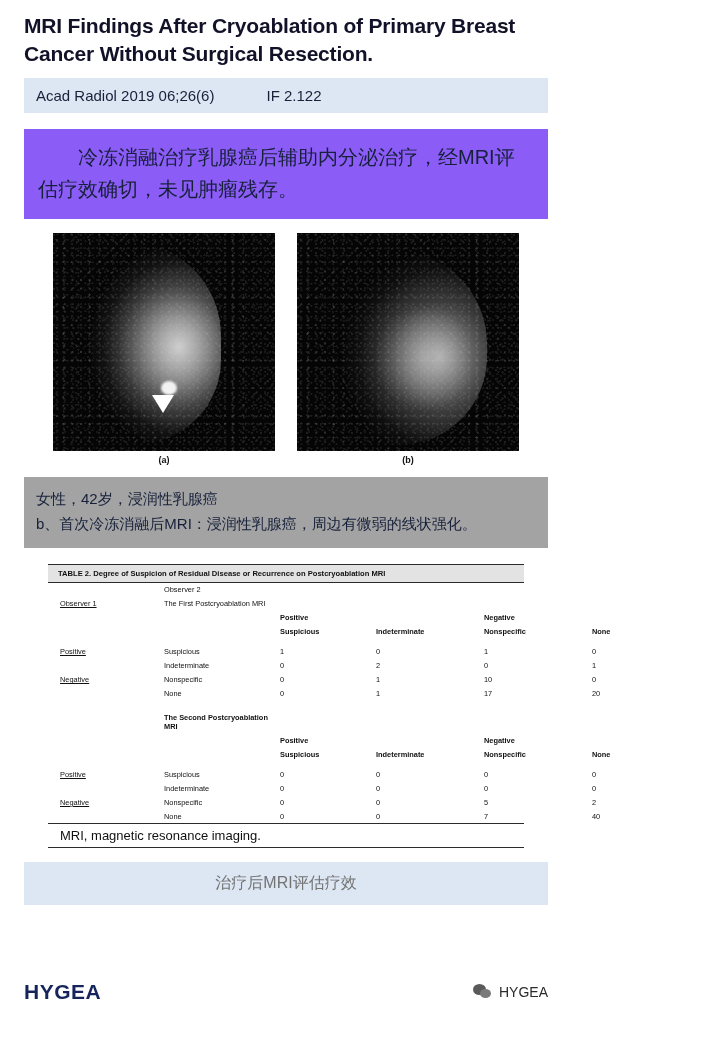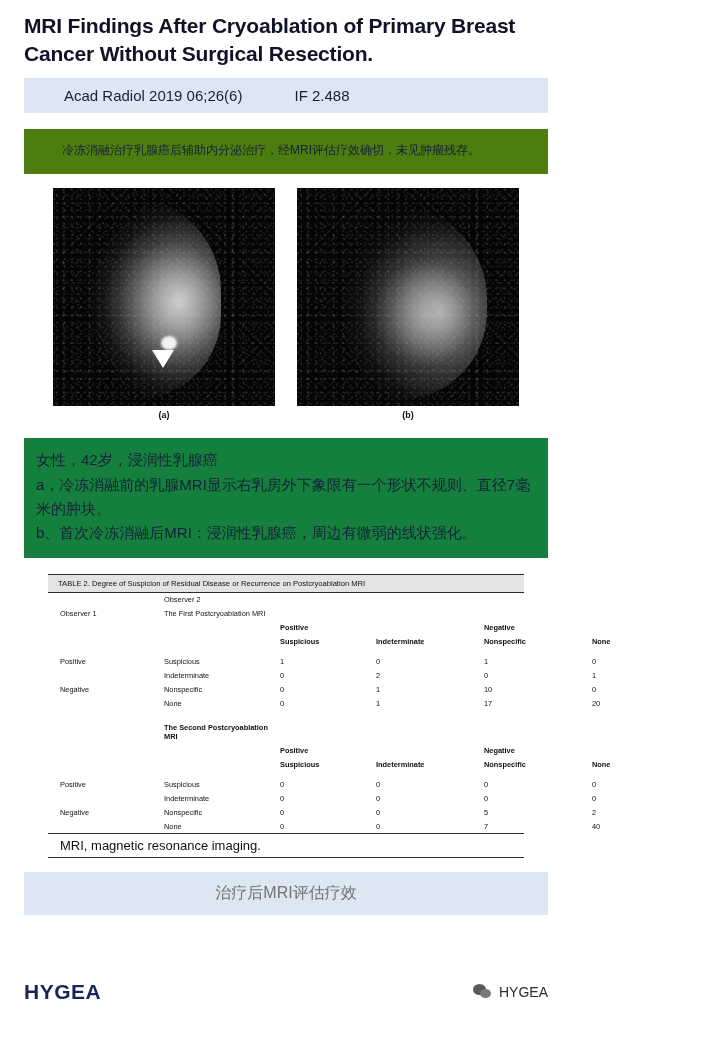--- a/index.html
+++ b/index.html
@@ -36,28 +36,27 @@
     margin-top: 10px;
     background: #dde7f3;
     padding: 9px 12px;
     font-size: 15px;
     color: #18203a;
     display: flex;
     align-items: center;
   }
   .journal-bar .jn {
     margin-right: 52px;
-    margin-left: 28px;
   }
   
   .abstract {
     margin-top: 16px;
-    background: #4d7c0f;
+    background: #8b5cf6;
     padding: 12px 14px 14px 14px;
-    font-size: 12px;
+    font-size: 20px;
     line-height: 1.6;
     color: #16203a;
     text-indent: 2em;
   }
   
   .figures {
     margin-top: 14px;
     display: flex;
     justify-content: center;
     gap: 22px;
@@ -148,54 +147,54 @@
   }
   .fig-cap {
     text-align: center;
     font-size: 9px;
     font-weight: bold;
     margin-top: 4px;
     color: #111;
   }
   
   .caption-box {
-    margin-top: 18px;
-    background: #15803d;
+    margin-top: 12px;
+    background: #a3a3a3;
     padding: 10px 12px 12px 12px;
     font-size: 15px;
     line-height: 1.62;
     color: #16203a;
   }
   
   .table-wrap {
     margin: 16px 24px 0 24px;
     border-top: 1px solid #2b2b2b;
     border-bottom: 1px solid #2b2b2b;
     padding: 0;
     background: #fff;
     font-size: 7.4px;
     color: #111;
   }
   .tbl-title {
     background: #e3e3e3;
-    font-weight: normal;
+    font-weight: bold;
     font-size: 7.6px;
     padding: 4px 0 4px 10px;
     border-bottom: 1px solid #2b2b2b;
   }
   table.main {
     width: 100%;
     border-collapse: collapse;
     table-layout: fixed;
   }
   table.main td {
     padding: 2.5px 2px;
     vertical-align: top;
   }
-  .c1 { width: 100px; padding-left: 12px !important; }
+  .c1 { width: 100px; padding-left: 12px !important; text-decoration: underline; }
   .c2 { width: 112px; }
   .c3 { width: 92px; }
   .c4 { width: 104px; }
   .c5 { width: 104px; }
   .c6 { width: 60px; }
   .hdr-sub { font-weight: bold; }
   .grp-head { font-weight: bold; padding-top: 6px !important; }
   .note {
     padding: 4px 0 4px 12px;
     font-size: 13px;
@@ -264,21 +263,21 @@
 </style>
 </head>
 <body>
 
 <div class="page">
 
   <div class="title">MRI Findings After Cryoablation of Primary Breast Cancer Without Surgical Resection.</div>
 
   <div class="journal-bar">
     <span class="jn">Acad Radiol 2019 06;26(6)</span>
-    <span>IF 2.488</span>
+    <span>IF 2.122</span>
   </div>
 
   <div class="abstract">冷冻消融治疗乳腺癌后辅助内分泌治疗，经MRI评估疗效确切，未见肿瘤残存。</div>
 
   <div class="figures">
     <div class="fig">
       <div class="fig-img">
         <div class="noise"></div>
         <div class="breast-a"></div>
         <div class="breast-a2"></div>
@@ -292,21 +291,20 @@
         <div class="noise"></div>
         <div class="breast-b"></div>
         <div class="breast-b2"></div>
       </div>
       <div class="fig-cap">(b)</div>
     </div>
   </div>
 
   <div class="caption-box">
     <div>女性，42岁，浸润性乳腺癌</div>
-    <div>a，冷冻消融前的乳腺MRI显示右乳房外下象限有一个形状不规则、直径7毫米的肿块。</div>
     <div>b、首次冷冻消融后MRI：浸润性乳腺癌，周边有微弱的线状强化。</div>
   </div>
 
   <div class="table-wrap">
     <div class="tbl-title">TABLE 2.  Degree of Suspicion of Residual Disease or Recurrence on Postcryoablation MRI</div>
     <table class="main">
       <tbody>
           <tr>
         <td class="c1"></td>
         <td class="c2">Observer 2</td>

